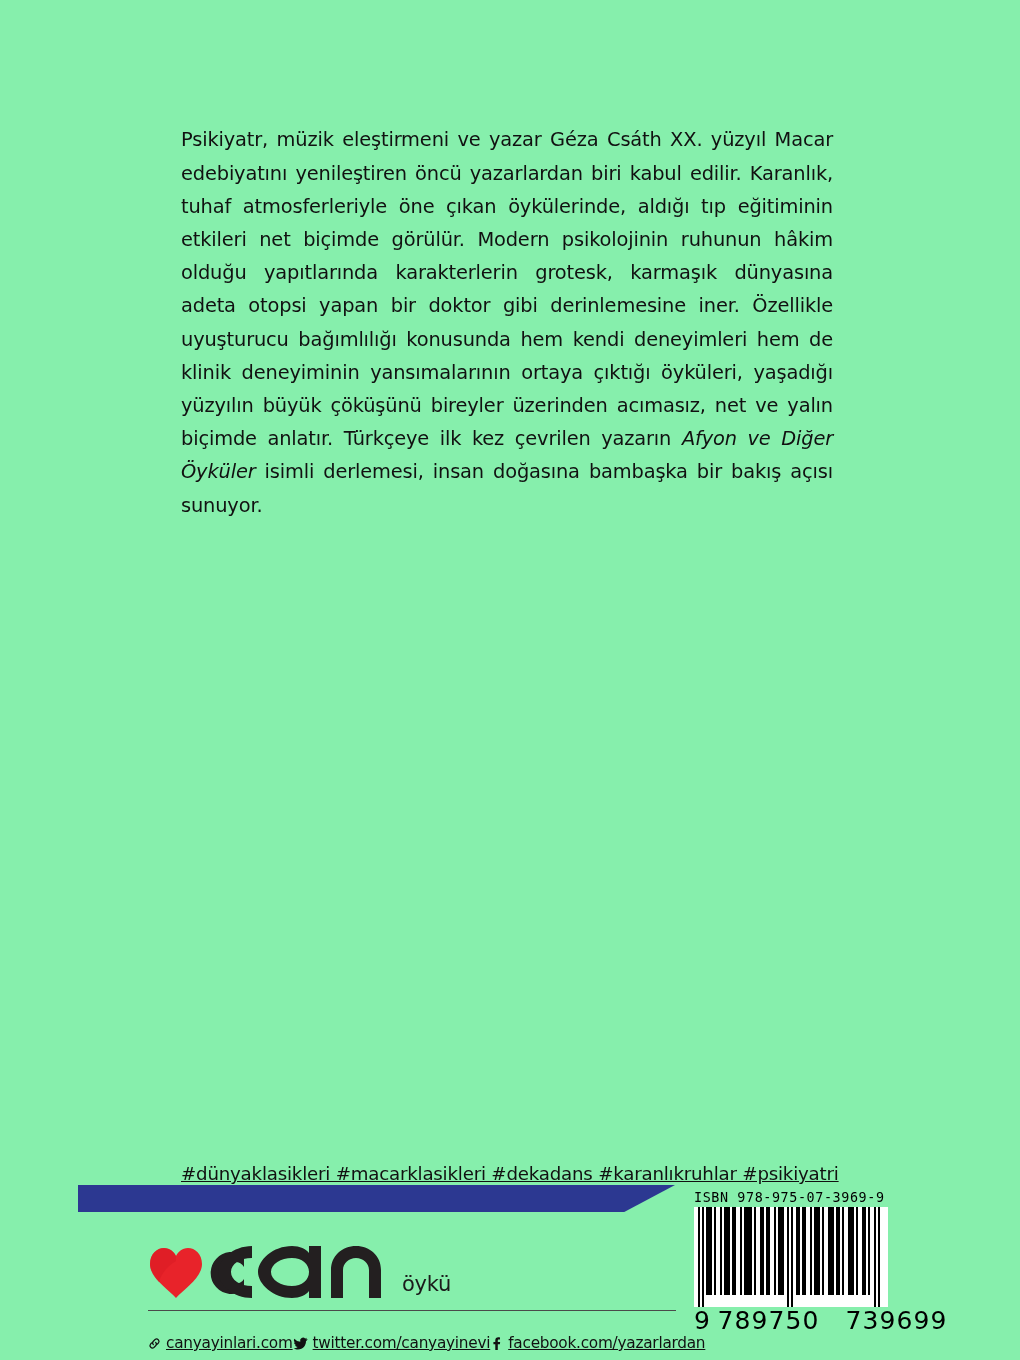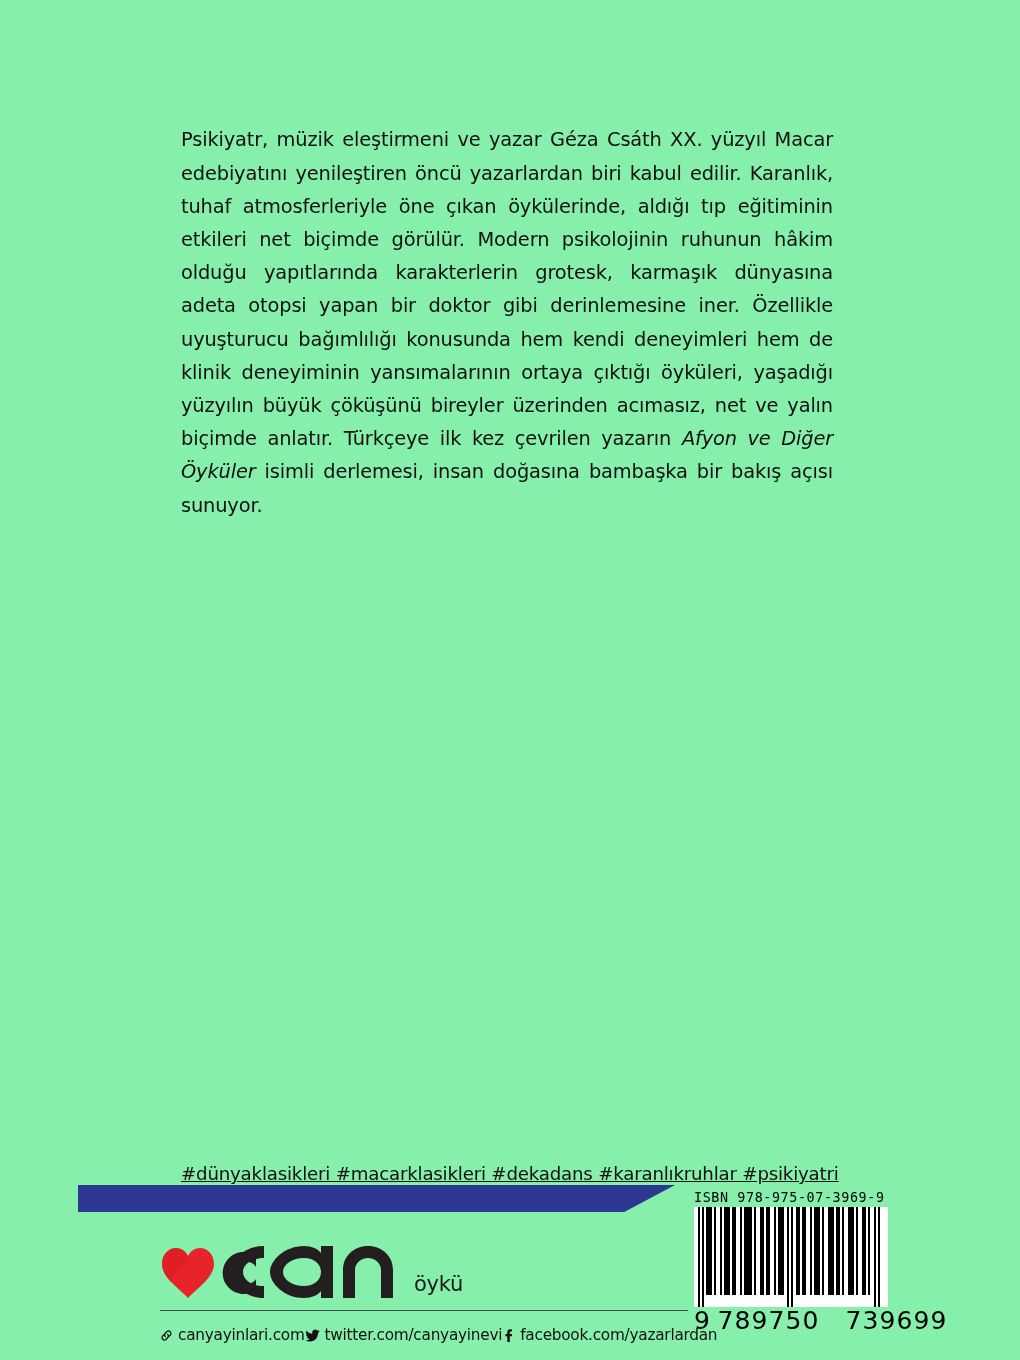--- a/index.html
+++ b/index.html
@@ -57,21 +57,21 @@
     top: 1185px;
     width: 597px;
     height: 27px;
     background: #2C3891;
     clip-path: polygon(0 0, 100% 0, 91.5% 100%, 0 100%);
   }
 
   
   #logo-block {
     position: absolute;
-    left: 160px;
+    left: 148px;
     top: 1240px;
     width: 530px;
   }
   #logo-row {
     display: flex;
     align-items: flex-end;
     height: 62px;
   }
   #heart-icon {
     width: 56px;
@@ -92,28 +92,29 @@
     margin-bottom: 6px;
     letter-spacing: -0.3px;
   }
   #logo-rule {
     margin-top: 8px;
     width: 528px;
     height: 1px;
     background: #4a4a4a;
   }
   #social-row {
-    margin-top: 15px;
+    margin-top: 23px;
     display: flex;
     align-items: center;
     font-family: "DejaVu Sans", sans-serif;
     font-size: 15.3px;
     color: #111111;
     letter-spacing: -0.25px;
     white-space: nowrap;
+    text-decoration: underline;
   }
   #social-row .sep { display: inline-block; width: 11px; }
   .sicon {
     display: inline-flex;
     align-items: center;
     justify-content: center;
     margin-right: 5px;
     flex: 0 0 auto;
   }
   .sicon svg { display: block; }

